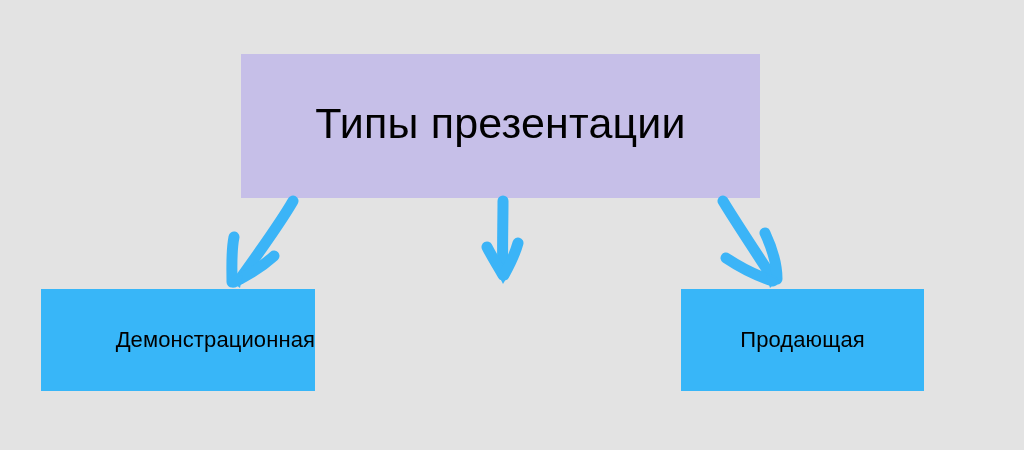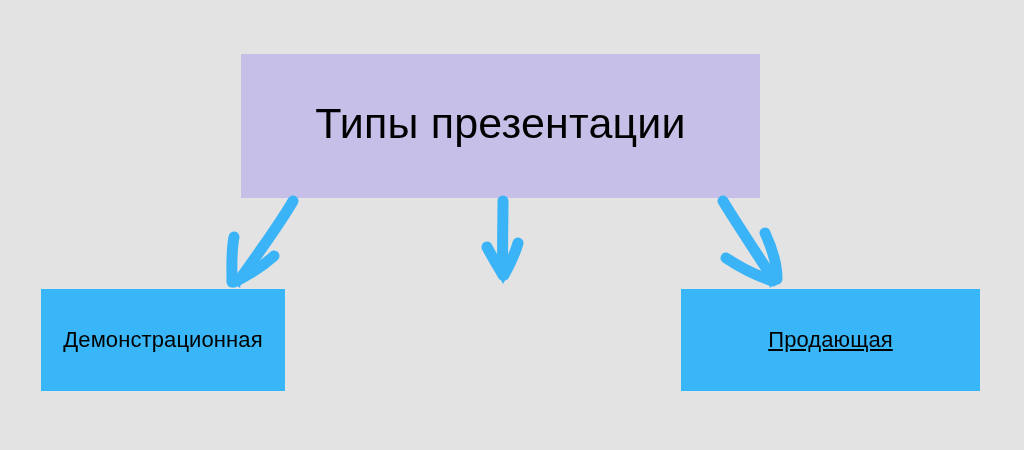--- a/index.html
+++ b/index.html
@@ -49,23 +49,23 @@
     background: #38b6f8;
     top: 289px;
     height: 102px;
   }
   .child-node .node-label {
     font-size: 22px;
     line-height: 1.15;
     font-weight: 400;
     letter-spacing: 0.1px;
   }
-  #child-node-0 { left: 41px;  width: 244px; }
+  #child-node-0 { left: 41px;  width: 274px; justify-content: flex-end; }
   #child-node-1 { left: 361px; width: 284px; }
-  #child-node-2 { left: 681px; width: 299px; text-decoration: underline; }
+  #child-node-2 { left: 681px; width: 243px; }
 
   #arrow-layer {
     position: absolute;
     left: 0;
     top: 0;
     width: 1024px;
     height: 450px;
     pointer-events: none;
   }
 </style>

